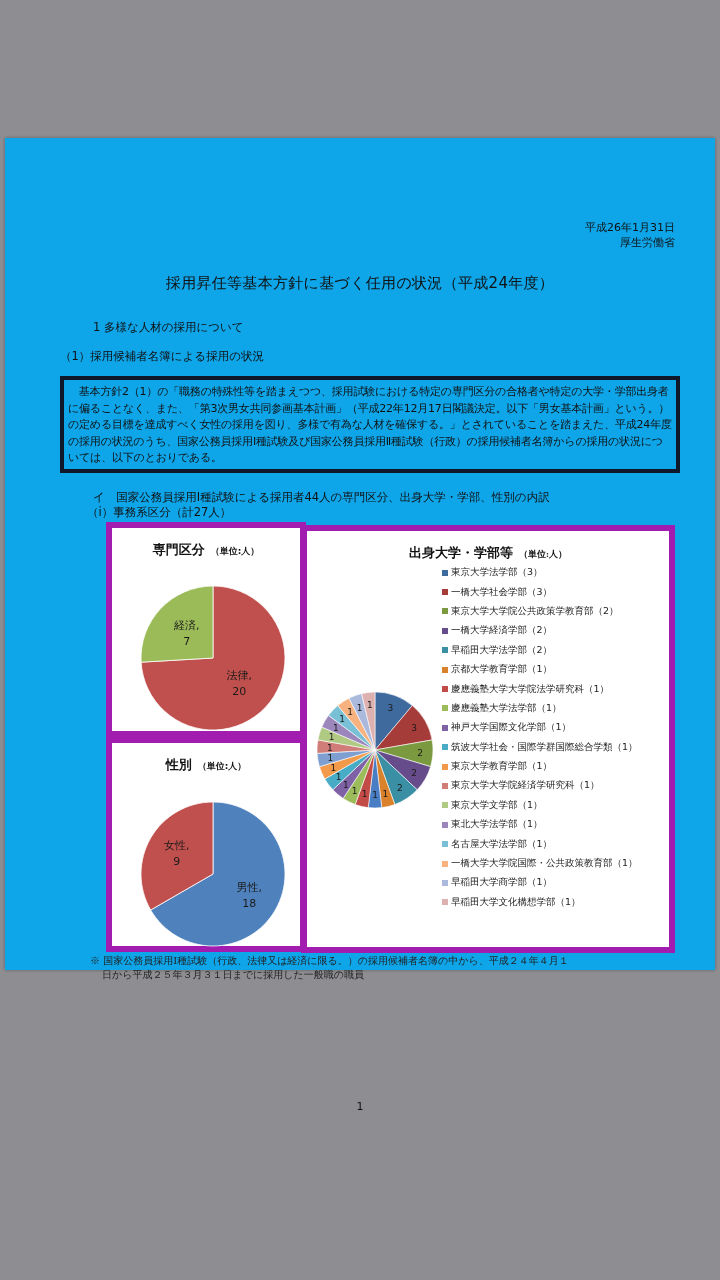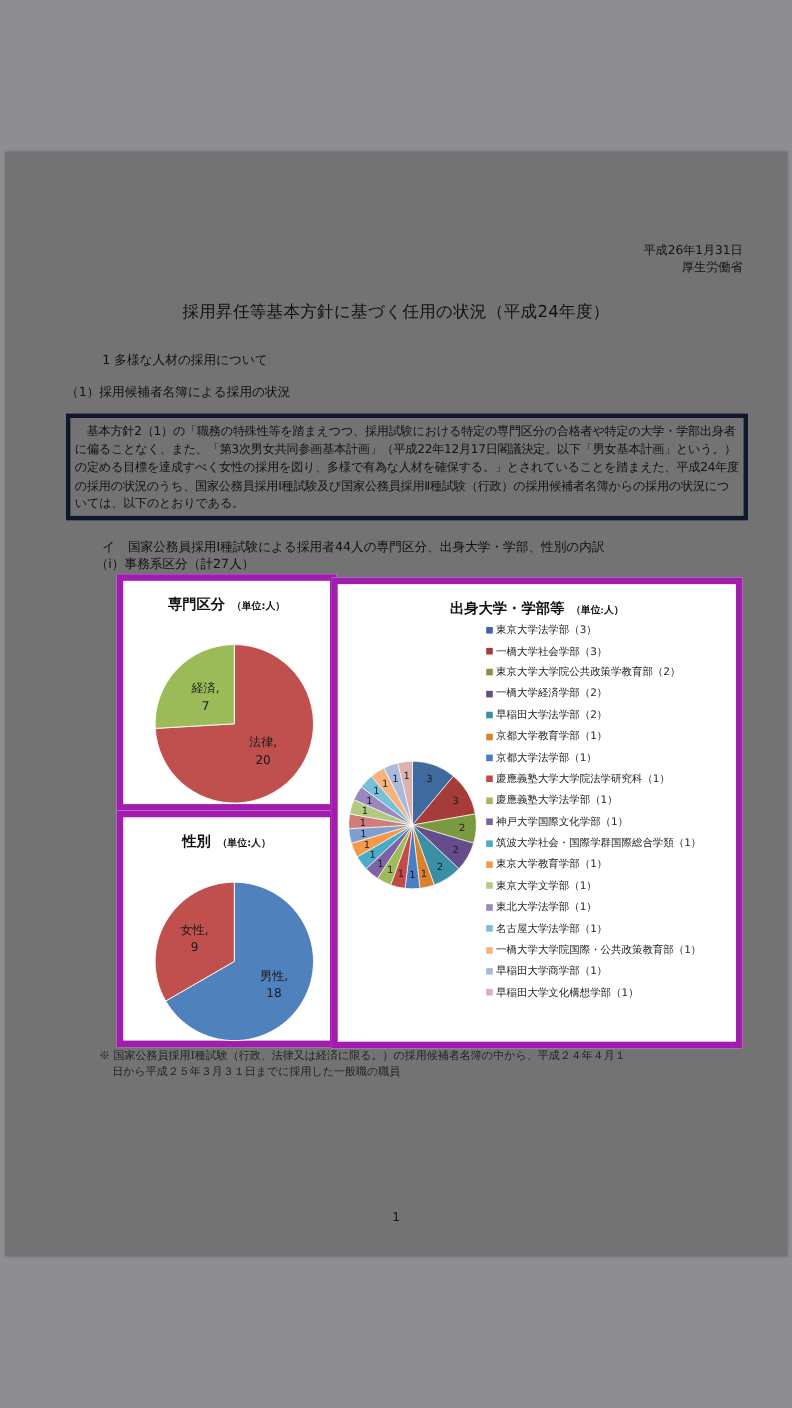--- a/index.html
+++ b/index.html
@@ -1,20 +1,20 @@
 <!DOCTYPE html>
 <html><head>
 <meta charset="utf-8">
 <style>
   * { box-sizing: border-box; margin: 0; padding: 0; }
   html, body { width: 720px; height: 1280px; background: #8e8d92; overflow: hidden; }
   body { font-family: "DejaVu Sans", sans-serif; color: #111; position: relative; }
   .page {
-    position: absolute; left: 5px; top: 138px; width: 710px; height: 1004px;
-    background: #737373; box-shadow: 0 0 3px rgba(0,0,0,0.35);
+    position: absolute; left: 5px; top: 138px; width: 710px; height: 832px;
+    background: #0ea5e9; box-shadow: 0 0 3px rgba(0,0,0,0.35);
   }
   .abs { position: absolute; }
   .date { left: 570px; top: 82px; font-size: 11px; text-align: right; width: 100px; line-height: 15px; }
   .title { left: 0; width: 710px; top: 136px; text-align: center; font-size: 15px; letter-spacing: 0.3px; }
   .sec1 { left: 40px; top: 182px; font-size: 11.5px; margin-left: 48px; }
   .sec1-1 { left: 55px; top: 211px; font-size: 11.5px; }
   .box {
     left: 55px; top: 238px; width: 620px; height: 97px; border: 4px solid #0f172a;
     font-size: 11px; line-height: 16.5px; padding: 4px 3px 0 4px; letter-spacing: -0.2px;
   }
@@ -145,42 +145,42 @@
         </div>
         <div class="leg-item">
           <span class="leg-sw" style="background: rgb(59, 143, 164);"></span>
           <span>早稲田大学法学部（2）</span>
         </div>
         <div class="leg-item">
           <span class="leg-sw" style="background: rgb(217, 130, 43);"></span>
           <span>京都大学教育学部（1）</span>
         </div>
         <div class="leg-item">
-          <span class="leg-sw" style="background: rgb(74, 126, 196);"></span>
-          <span>京都大学法学部（1）</span>
-        </div>
-        <div class="leg-item">
           <span class="leg-sw" style="background: rgb(194, 74, 71);"></span>
           <span>慶應義塾大学大学院法学研究科（1）</span>
         </div>
         <div class="leg-item">
           <span class="leg-sw" style="background: rgb(156, 187, 91);"></span>
           <span>慶應義塾大学法学部（1）</span>
         </div>
         <div class="leg-item">
           <span class="leg-sw" style="background: rgb(126, 98, 165);"></span>
           <span>神戸大学国際文化学部（1）</span>
         </div>
         <div class="leg-item">
           <span class="leg-sw" style="background: rgb(73, 172, 198);"></span>
           <span>筑波大学社会・国際学群国際総合学類（1）</span>
         </div>
         <div class="leg-item">
           <span class="leg-sw" style="background: rgb(243, 154, 74);"></span>
           <span>東京大学教育学部（1）</span>
+        </div>
+        <div class="leg-item">
+          <span class="leg-sw" style="background: rgb(208, 124, 121);"></span>
+          <span>東京大学大学院経済学研究科（1）</span>
         </div>
         <div class="leg-item">
           <span class="leg-sw" style="background: rgb(176, 202, 132);"></span>
           <span>東京大学文学部（1）</span>
         </div>
         <div class="leg-item">
           <span class="leg-sw" style="background: rgb(156, 135, 189);"></span>
           <span>東北大学法学部（1）</span>
         </div>
         <div class="leg-item">

